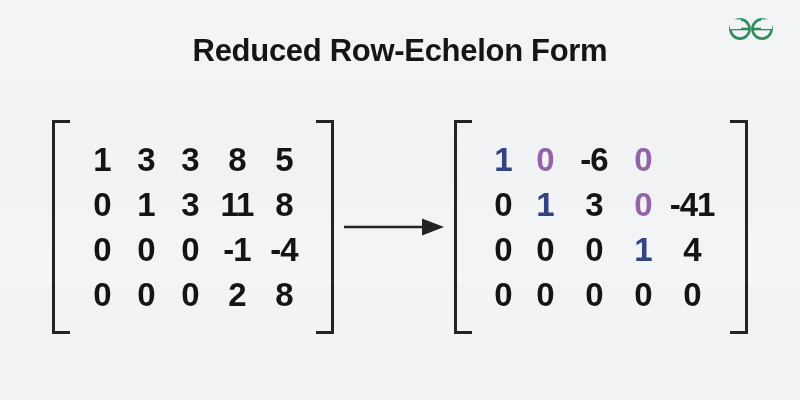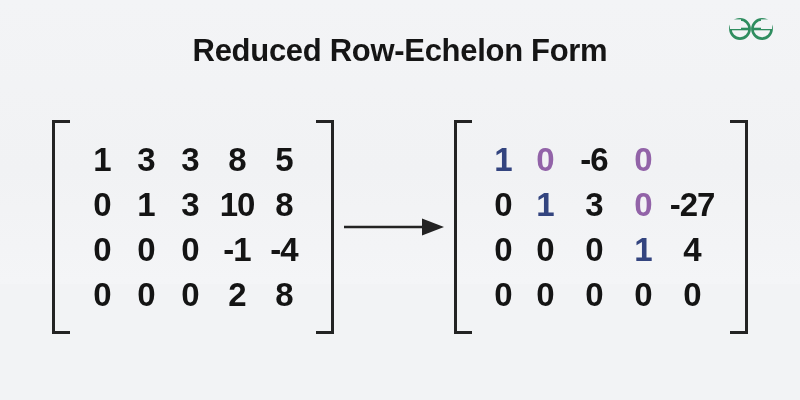--- a/index.html
+++ b/index.html
@@ -170,21 +170,21 @@
             <div class="cell">1</div>
             <div class="cell">3</div>
             <div class="cell">3</div>
             <div class="cell w-wide">8</div>
             <div class="cell">5</div>
           </div>
           <div class="mrow">
             <div class="cell">0</div>
             <div class="cell">1</div>
             <div class="cell">3</div>
-            <div class="cell w-wide">10</div>
+            <div class="cell w-wide">11</div>
             <div class="cell">8</div>
           </div>
           <div class="mrow">
             <div class="cell">0</div>
             <div class="cell">0</div>
             <div class="cell">0</div>
             <div class="cell w-wide">-1</div>
             <div class="cell">-4</div>
           </div>
           <div class="mrow">
@@ -212,21 +212,21 @@
             <div class="cell pivot">1</div>
             <div class="cell zeroed">0</div>
             <div class="cell w-wide">-6</div>
             <div class="cell zeroed">0</div>
           </div>
           <div class="mrow">
             <div class="cell">0</div>
             <div class="cell pivot">1</div>
             <div class="cell w-wide">3</div>
             <div class="cell zeroed">0</div>
-            <div class="cell w-wide">-27</div>
+            <div class="cell w-wide">-41</div>
           </div>
           <div class="mrow">
             <div class="cell">0</div>
             <div class="cell">0</div>
             <div class="cell w-wide">0</div>
             <div class="cell pivot">1</div>
             <div class="cell w-wide">4</div>
           </div>
           <div class="mrow">
             <div class="cell">0</div>

